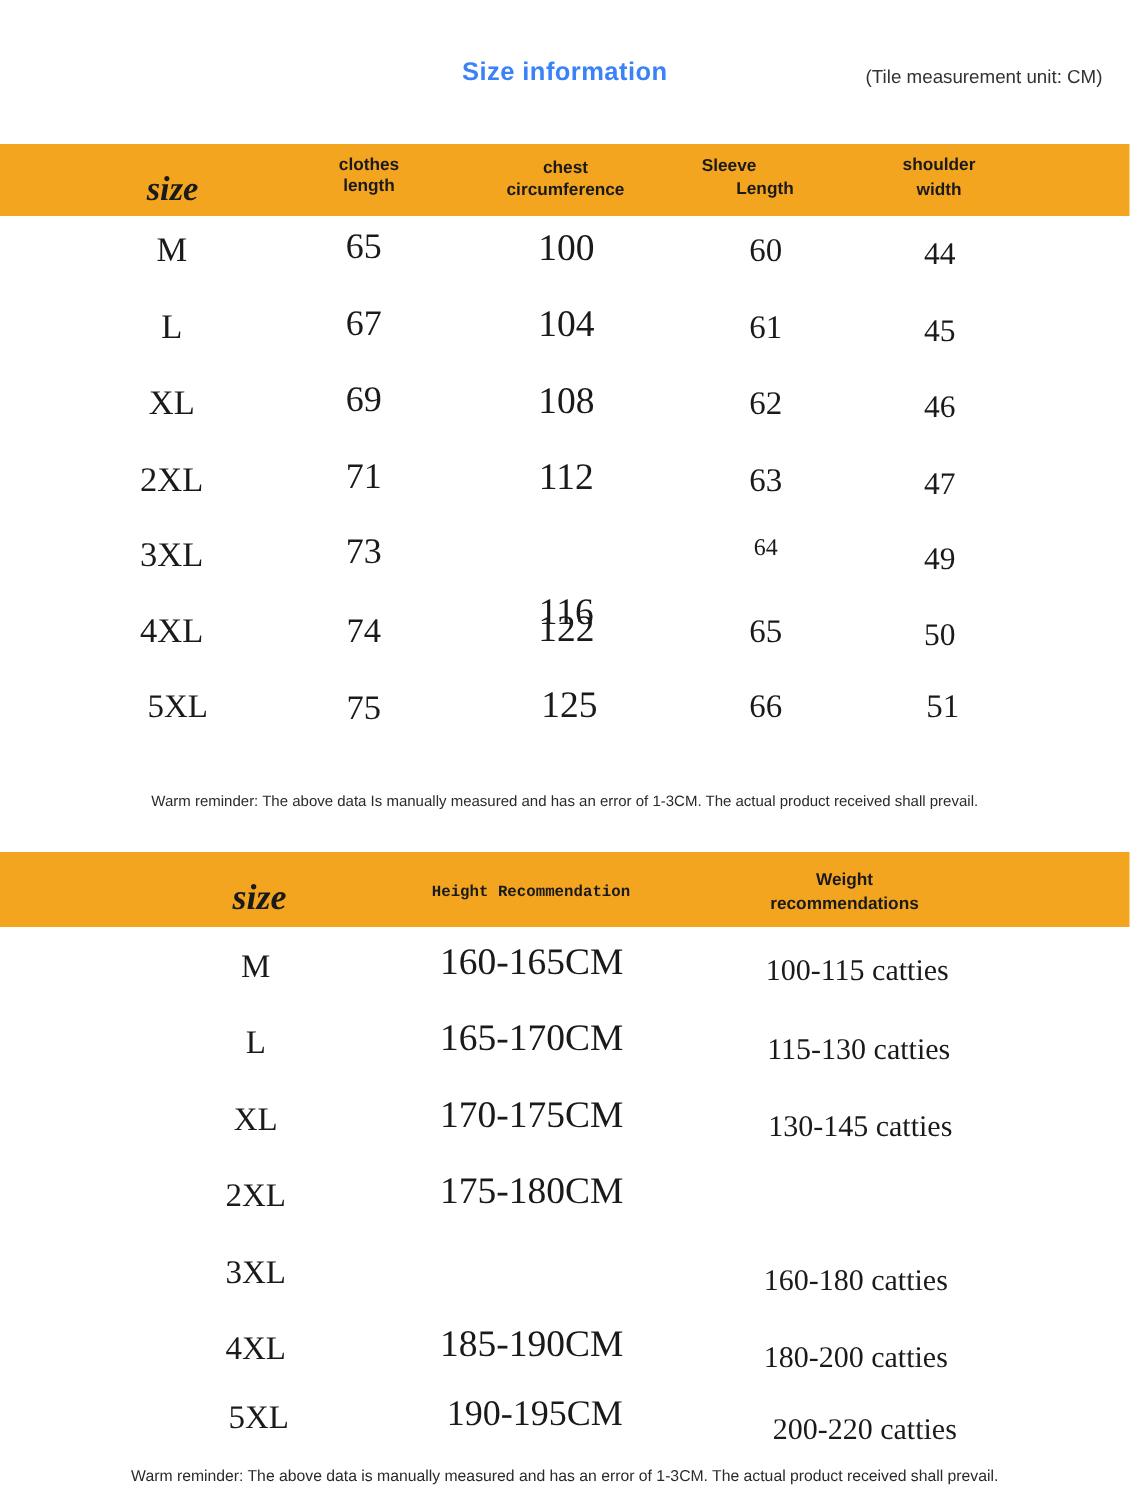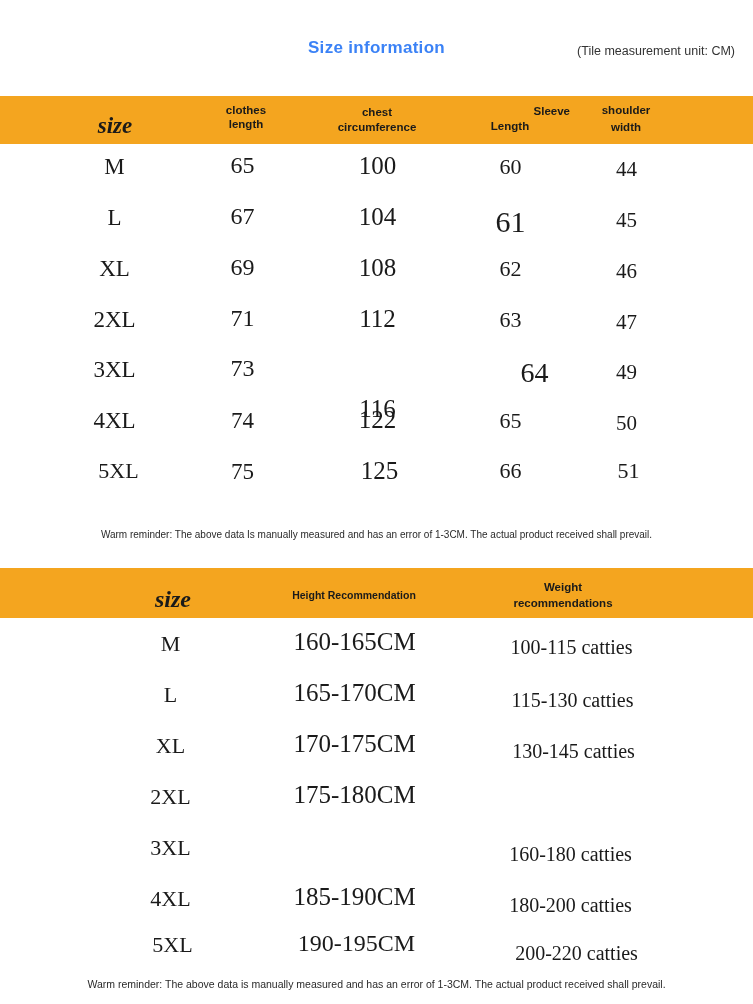--- a/index.html
+++ b/index.html
@@ -106,75 +106,75 @@
   <div class="band" id="band1" style="background: rgb(244, 165, 31);"></div>
 
   <div class="hcell size-word" style="left:60px; top:113px; width:110px;">size</div>
 
   <div class="hcell small" style="left:186px; top:104px; width:120px;">clothes</div>
   <div class="hcell small" style="left:186px; top:118px; width:120px;">length</div>
 
   <div class="hcell small" style="left:312px; top:106px; width:130px;">chest</div>
   <div class="hcell small" style="left:312px; top:121px; width:130px;">circumference</div>
 
-  <div class="hcell small" style="left:450px; top:105px; width:120px;text-align:right;">Sleeve</div>
+  <div class="hcell small" style="left:426px; top:105px; width:120px;">Sleeve</div>
   <div class="hcell small" style="left:450px; top:120px; width:120px;">Length</div>
 
   <div class="hcell small" style="left:566px; top:104px; width:120px;">shoulder</div>
   <div class="hcell small" style="left:566px; top:121px; width:120px;">width</div>
 
   <div class="cell" style="left:62px; top:154px; width:105px; font-size:23px;">M</div>
   <div class="cell" style="left:190px; top:152px; width:105px; font-size:24px;">65</div>
   <div class="cell" style="left:320px; top:152px; width:115px; font-size:25px;">100</div>
   <div class="cell" style="left:458px; top:154px; width:105px; font-size:22px;">60</div>
   <div class="cell" style="left:574px; top:157px; width:105px; font-size:21px;">44</div>
 
   <div class="cell" style="left:62px; top:205px; width:105px; font-size:23px;">L</div>
   <div class="cell" style="left:190px; top:203px; width:105px; font-size:24px;">67</div>
   <div class="cell" style="left:320px; top:203px; width:115px; font-size:25px;">104</div>
-  <div class="cell" style="left:458px; top:205px; width:105px; font-size:30px;font-family:Liberation Serif, serif;">61</div>
+  <div class="cell" style="left:458px; top:205px; width:105px; font-size:22px;font-family:Liberation Serif, serif;">61</div>
   <div class="cell" style="left:574px; top:208px; width:105px; font-size:21px;">45</div>
 
   <div class="cell" style="left:62px; top:256px; width:105px; font-size:23px;">XL</div>
   <div class="cell" style="left:190px; top:254px; width:105px; font-size:24px;">69</div>
   <div class="cell" style="left:320px; top:254px; width:115px; font-size:25px;">108</div>
   <div class="cell" style="left:458px; top:256px; width:105px; font-size:22px;">62</div>
   <div class="cell" style="left:574px; top:259px; width:105px; font-size:21px;">46</div>
 
   <div class="cell" style="left:62px; top:307px; width:105px; font-size:23px;">2XL</div>
   <div class="cell" style="left:190px; top:305px; width:105px; font-size:24px;">71</div>
   <div class="cell" style="left:320px; top:305px; width:115px; font-size:25px;">112</div>
   <div class="cell" style="left:458px; top:307px; width:105px; font-size:22px;">63</div>
   <div class="cell" style="left:574px; top:310px; width:105px; font-size:21px;">47</div>
 
   <div class="cell" style="left:62px; top:357px; width:105px; font-size:23px;">3XL</div>
   <div class="cell" style="left:190px; top:355px; width:105px; font-size:24px;">73</div>
   <div class="cell" style="left:320px; top:355px; width:115px; font-size:25px;margin-top:40px;">116</div>
-  <div class="cell" style="left:482px; top:357px; width:105px; font-size:28px;">64</div>
+  <div class="cell" style="left:458px; top:357px; width:105px; font-size:16px;">64</div>
   <div class="cell" style="left:574px; top:360px; width:105px; font-size:21px;">49</div>
 
   <div class="cell" style="left:62px; top:408px; width:105px; font-size:23px;">4XL</div>
   <div class="cell" style="left:190px; top:408px; width:105px; font-size:23px;">74</div>
   <div class="cell" style="left:320px; top:406px; width:115px; font-size:25px;">122</div>
   <div class="cell" style="left:458px; top:408px; width:105px; font-size:22px;">65</div>
   <div class="cell" style="left:574px; top:411px; width:105px; font-size:21px;">50</div>
 
   <div class="cell" style="left:66px; top:458px; width:105px; font-size:22px;">5XL</div>
   <div class="cell" style="left:190px; top:459px; width:105px; font-size:23px;">75</div>
   <div class="cell" style="left:322px; top:457px; width:115px; font-size:25px;">125</div>
   <div class="cell" style="left:458px; top:458px; width:105px; font-size:22px;">66</div>
   <div class="cell" style="left:576px; top:458px; width:105px; font-size:22px;">51</div>
 
   <div class="reminder" id="reminder1">Warm reminder: The above data Is manually measured and has an error of 1-3CM. The actual product received shall prevail.</div>
 
   <div class="band" id="band2" style="background: rgb(244, 165, 31);"></div>
 
   <div class="hcell size-word" style="left:118px; top:586px; width:110px; font-size:24px;">size</div>
 
-  <div class="hcell small" style="left:254px; top:589px; width:200px; font-size:10.5px;">Height Recommendation</div>
+  <div class="hcell small" style="left:254px; top:589px; width:200px; font-size:10.5px;font-family:Liberation Mono, monospace;">Height Recommendation</div>
 
   <div class="hcell small" style="left:478px; top:581px; width:170px; font-size:11.5px;">Weight</div>
   <div class="hcell small" style="left:478px; top:597px; width:170px; font-size:11.5px;">recommendations</div>
 
   <div class="cell" style="left:118px; top:631px; width:105px; font-size:22px;">M</div>
   <div class="cell" style="left:252px; top:628px; width:205px; font-size:25px;">160-165CM</div>
   <div class="cell" style="left:479px; top:636px; width:185px; font-size:20px;">100-115 catties</div>
 
   <div class="cell" style="left:118px; top:682px; width:105px; font-size:22px;">L</div>
   <div class="cell" style="left:252px; top:679px; width:205px; font-size:25px;">165-170CM</div>

